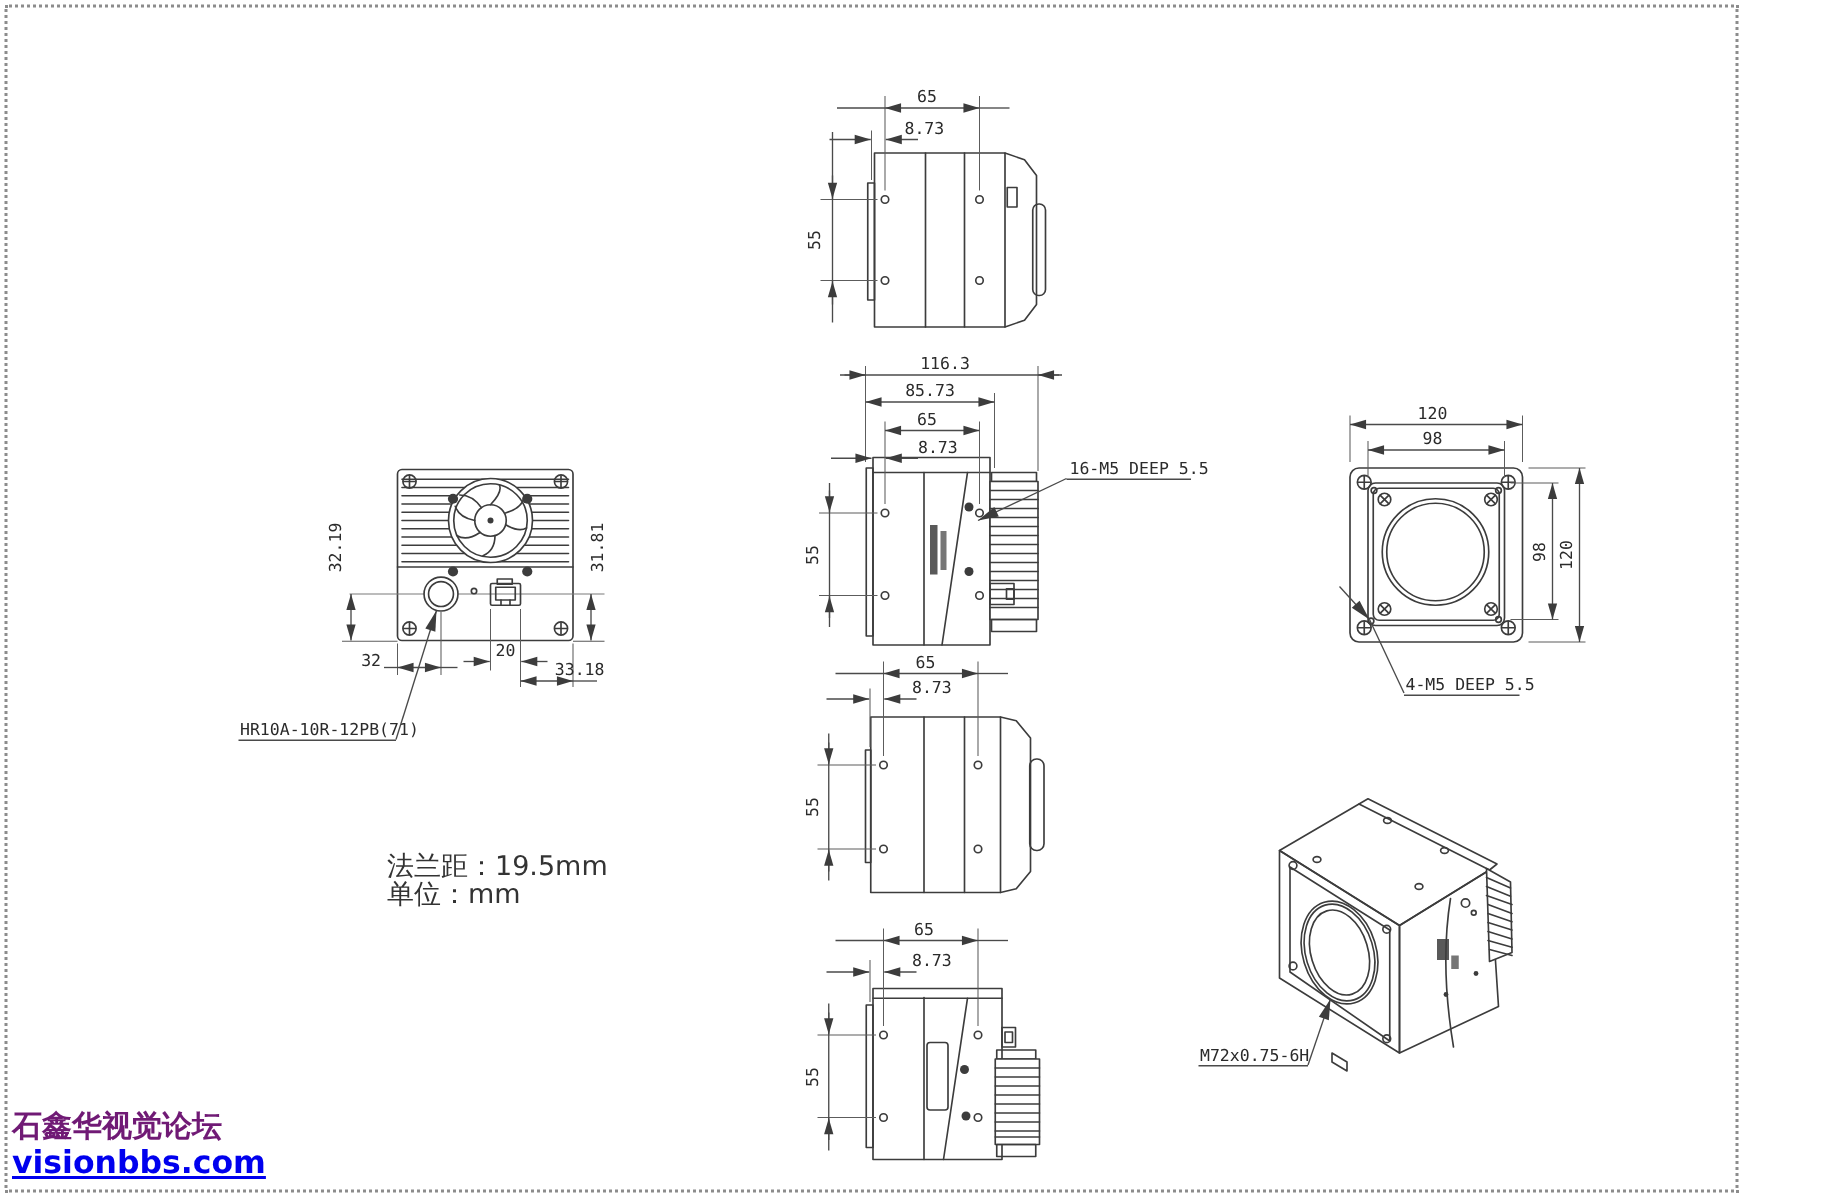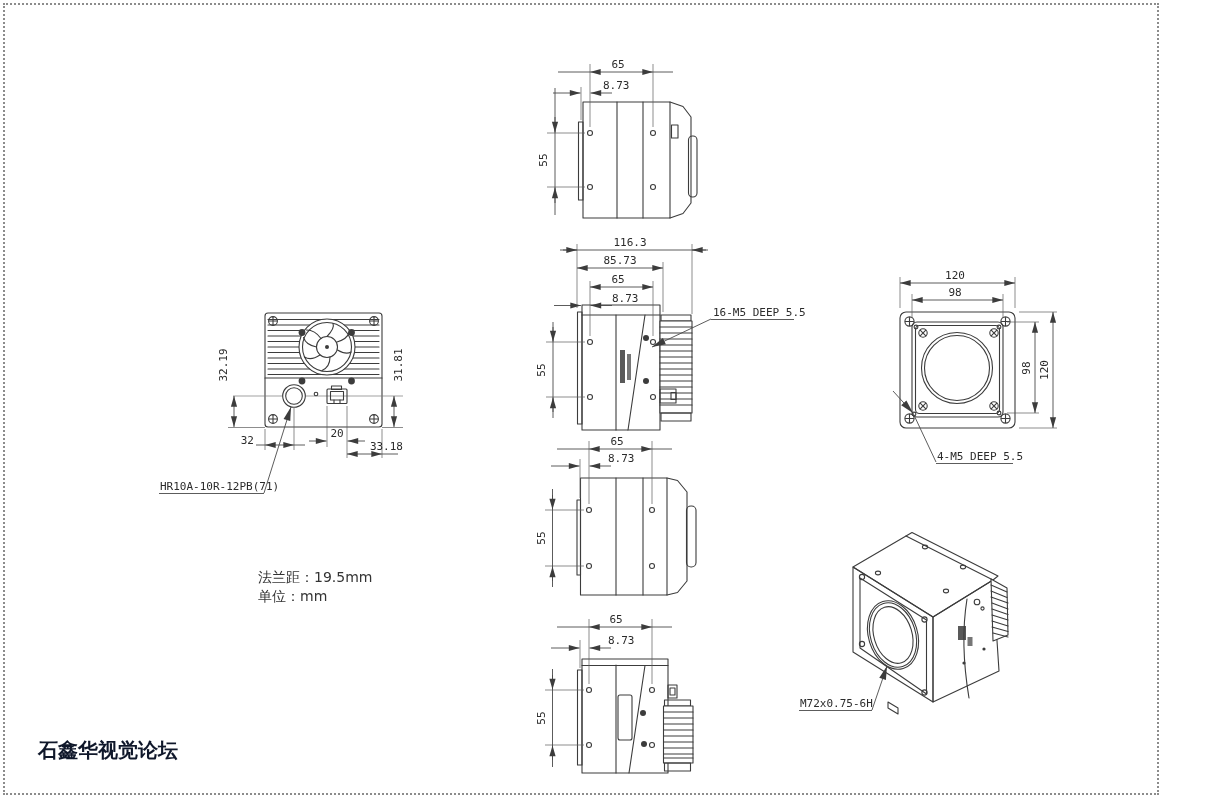--- a/index.html
+++ b/index.html
@@ -21,21 +21,21 @@
   .d  { fill:none; stroke:#4a4a4a; stroke-width:0.9; }
   .e  { fill:none; stroke:#5c5c5c; stroke-width:0.7; }
   .thin { fill:none; stroke:#7a7a7a; stroke-width:0.7; }
   text.dim, text.lbl {
     font-family:"DejaVu Sans Mono", monospace;
     font-size:11px; fill:#2b2b2b;
   }
   text.lbl { font-size:11px; }
   .note {
     position:absolute; left:258px; top:568px; color:#333;
-    font-size:14px; line-height:19px;
+    font-size:18px; line-height:19px;
   }
   .watermark { position:absolute; left:8px; top:738px; font-weight:bold; line-height:25px; }
   .watermark .wm1 { font-size:20px; }
   .watermark .wm2 { font-size:21px; text-decoration:underline; cursor:pointer; }
 </style>
 </head>
 <body>
 
 <div class="page">
   <div class="page-border"></div>
@@ -383,15 +383,16 @@
       <line class="d" x1="872" y1="710" x2="887" y2="666" marker-end="url(#la)"></line>
     </g>
   </svg>
 
   <div class="note">
     <div>法兰距：19.5mm</div>
     <div>单位：mm</div>
   </div>
 
   <div class="watermark">
-    <div class="wm1" style="color: #0f172a; margin-left: 30px;">石鑫华视觉论坛</div>
+    <div class="wm1" style="color: #701a75;">石鑫华视觉论坛</div>
+    <div class="wm2" style="color: rgb(0, 0, 238);">visionbbs.com</div>
   </div>
 </div>
 
 </body></html>

